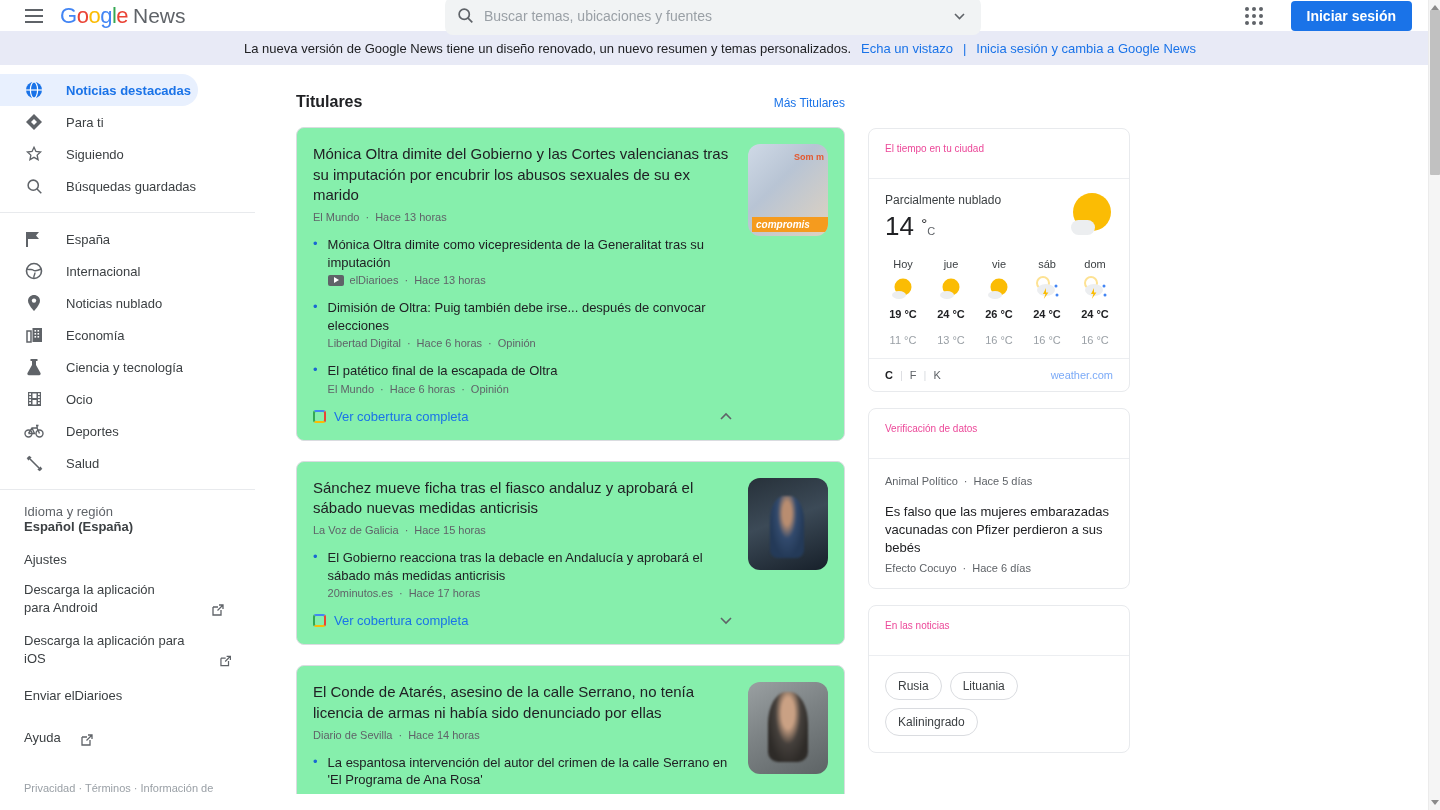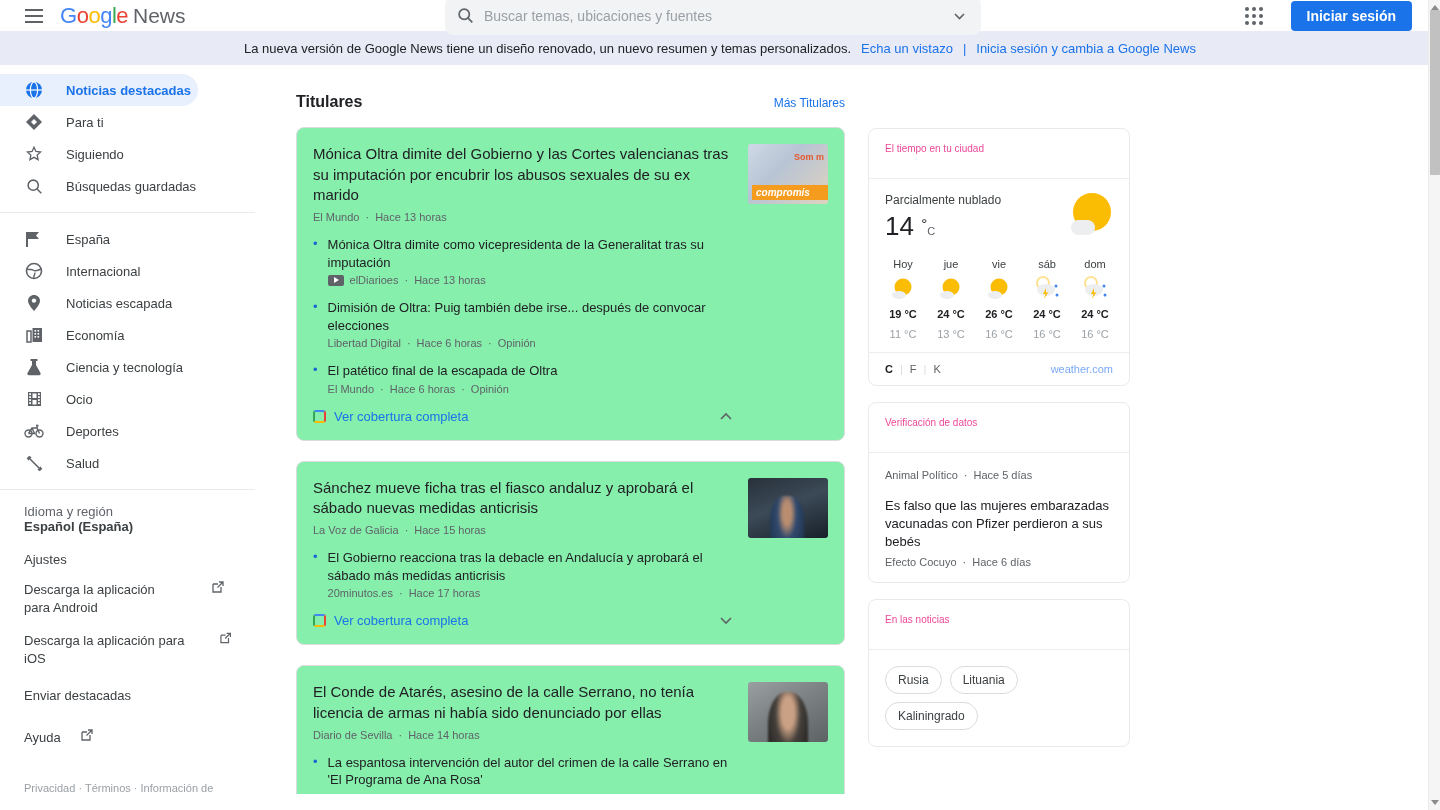--- a/index.html
+++ b/index.html
@@ -34,21 +34,21 @@
   
   .page { display:flex; height:729px; overflow:hidden; }
   .sidebar { width:255px; flex:0 0 255px; padding-top:9px; font-size:13px; }
   .side-item { height:32px; display:flex; align-items:center; gap:22px; padding-left:24px; cursor:pointer; color:#3c4043; }
   .side-item .ic { width:20px; display:flex; justify-content:center; }
   .side-item.active { background:#e8f0fe; border-radius:0 16px 16px 0; width:198px; color:#1a73e8; font-weight:bold; }
   .side-div { border-top:1px solid #e8eaed; margin:10px 0 10px 0; }
   .side-text { padding:6px 24px; color:#3c4043; cursor:pointer; }
   .side-label { padding:4px 24px 0 24px; color:#5f6368; }
   .side-value { padding:0 24px 4px 24px; font-weight:bold; color:#3c4043; }
-  .side-link { padding:8px 24px; color:#3c4043; cursor:pointer; display:flex; align-items:flex-start; gap:20px; line-height:1.35; }
+  .side-link { padding:8px 24px; color:#3c4043; cursor:pointer; display:flex; align-items:flex-end; gap:20px; line-height:1.35; }
   .side-link .txt { max-width:150px; }
   .side-footer { padding:26px 24px 0 24px; color:#9aa0a6; font-size:11px; line-height:1.5; }
   
   .content { flex:1; padding:28px 0 0 41px; overflow:hidden; }
   .main-col { width:549px; float:left; }
   .sec-head { display:flex; align-items:baseline; justify-content:space-between; margin-bottom:16px; }
   .sec-head h1 { font-size:16px; font-weight:bold; color:#202124; }
   .sec-head a { font-size:12px; color:#1a73e8; text-decoration:none; cursor:pointer; }
   .card { background:#86efac; border:1px solid #dadce0; border-radius:8px; padding:16px; margin-bottom:20px; }
   .card-flex { display:flex; gap:16px; }
@@ -59,21 +59,21 @@
   .sub-item .bullet { color:#1967d2; font-size:13px; line-height:1.3; }
   .sub-body { flex:1; }
   .sub-title { font-size:13px; line-height:1.35; color:#202124; cursor:pointer; }
   .sub-meta { font-size:11px; color:#5f6368; margin-top:3px; display:flex; gap:6px; align-items:center; }
   .vid-ic { width:16px; height:11px; background:#5f6368; border-radius:2px; position:relative; display:inline-block; }
   .vid-ic:before { content:""; position:absolute; left:6px; top:2.5px; border-left:5px solid #fff; border-top:3px solid transparent; border-bottom:3px solid transparent; }
   .coverage { margin-top:14px; display:flex; align-items:center; }
   .coverage .link { display:flex; align-items:center; gap:8px; color:#1a73e8; font-size:13px; cursor:pointer; }
   .fc-ic { width:13px; height:13px; border-radius:3px; border-top:2.5px solid #4285f4; border-right:2.5px solid #ea4335; border-bottom:2.5px solid #fbbc05; border-left:2.5px solid #34a853; }
   .coverage .chev { margin-left:auto; cursor:pointer; display:flex; }
-  .thumb { width:80px; height:60px; flex:0 0 80px; border-radius:3px; cursor:pointer; position:relative; overflow:hidden; }
+  .thumb { width:80px; height:92px; flex:0 0 80px; border-radius:12px; cursor:pointer; position:relative; overflow:hidden; }
   .thumb1 { background:linear-gradient(135deg,#cfd9e6 0%,#b8c4d4 40%,#dfd2c0 100%); }
   .thumb1 .som { position:absolute; top:8px; right:4px; color:#e4572e; font-size:9px; font-weight:bold; }
   .thumb1 .comp { position:absolute; bottom:4px; left:4px; right:0; background:#f59b1e; color:#fff; font-size:10px; font-style:italic; font-weight:bold; padding:2px 4px; }
   .thumb2 { background:linear-gradient(160deg,#27313a 0%,#3c4a57 45%,#17202a 100%); }
   .thumb2:after { content:""; position:absolute; left:22px; top:18px; width:34px; height:62px; background:radial-gradient(ellipse at 50% 28%,#b98d70 0 18%,#324a6d 40%,#243a58 70%); border-radius:40% 40% 8px 8px; filter:blur(1px); }
   .thumb3 { background:linear-gradient(150deg,#9aa0a2 0%,#7c8284 45%,#5d6365 100%); }
   .thumb3:after { content:""; position:absolute; left:20px; top:10px; width:40px; height:70px; background:radial-gradient(ellipse at 50% 30%,#caa184 0 22%,#45403c 45%,#2e2b28 75%); border-radius:45% 45% 10px 10px; filter:blur(1px); }
   
   .right-col { width:262px; float:left; margin-left:23px; padding-top:35px; }
   .panel { background:#fff; border:1px solid #e8eaed; border-radius:8px; margin-bottom:16px; }
@@ -84,21 +84,21 @@
   .wx-temp .deg { font-size:15px; vertical-align:6px; }
   .wx-temp .scale { font-size:11px; color:#5f6368; }
   .wx-big { margin-left:auto; position:relative; width:44px; height:44px; }
   .wx-big .sun { width:38px; height:38px; border-radius:50%; background:#fbbc04; position:absolute; right:2px; top:0; }
   .wx-big .cloud { width:24px; height:15px; border-radius:10px; background:#eceef0; position:absolute; left:2px; bottom:2px; }
   .wx-row { display:flex; padding:10px 10px 12px 10px; }
   .wx-col { flex:1; text-align:center; }
   .wx-day { font-size:11px; color:#3c4043; margin-bottom:4px; }
   .wx-ic { height:30px; display:flex; justify-content:center; align-items:center; }
   .wx-hi { font-size:11px; font-weight:bold; color:#202124; margin-top:4px; }
-  .wx-lo { font-size:11px; color:#9aa0a6; margin-top:8px; }
+  .wx-lo { font-size:11px; color:#9aa0a6; margin-top:14px; }
   .wx-foot { border-top:1px solid #eceef1; display:flex; padding:10px 16px; font-size:11px; align-items:center; }
   .wx-units { display:flex; gap:7px; align-items:center; }
   .wx-units .u { color:#5f6368; cursor:pointer; }
   .wx-units .u.sel { color:#202124; font-weight:bold; }
   .wx-units .usep { color:#dadce0; }
   .wx-provider { margin-left:auto; color:#7baaf7; text-decoration:none; cursor:pointer; }
   .fc-item { padding:12px 16px 4px 16px; }
   .fc-title { font-size:13px; line-height:1.4; color:#202124; cursor:pointer; }
   .fc-meta { font-size:11px; color:#5f6368; margin-top:4px; display:flex; gap:6px; }
   .panel .pad-b { padding-bottom:14px; }
@@ -226,21 +226,21 @@
         </span>
       <span>Internacional</span>
     </div>
     <div class="side-item">
       <span class="ic">
           <svg width="14" height="18" viewBox="0 0 14 18">
             <path d="M7 1C3.7 1 1 3.6 1 6.8 1 11 7 17 7 17s6-6 6-10.2C13 3.6 10.3 1 7 1z" fill="#5f6368"></path>
             <circle cx="7" cy="6.6" r="2.2" fill="#fff"></circle>
           </svg>
         </span>
-      <span>Noticias escapada</span>
+      <span>Noticias nublado</span>
     </div>
     <div class="side-item">
       <span class="ic">
           <svg width="17" height="16" viewBox="0 0 17 16">
             <rect x="1" y="4" width="4" height="11" fill="none" stroke="#5f6368" stroke-width="1.5"></rect>
             <rect x="6.5" y="1" width="9.5" height="14" fill="#5f6368"></rect>
             <g fill="#fff">
               <rect x="8.5" y="3" width="1.6" height="1.6"></rect>
               <rect x="11.5" y="3" width="1.6" height="1.6"></rect>
               <rect x="8.5" y="6" width="1.6" height="1.6"></rect>
@@ -318,21 +318,21 @@
         </svg>
     </div>
     <div class="side-link">
       <span style="max-width:190px">Descarga la aplicación para iOS</span>
       <svg width="12" height="12" viewBox="0 0 12 12">
           <path d="M1 3h5M1 3v8h8V6" fill="none" stroke="#5f6368" stroke-width="1.3"></path>
           <path d="M7 1h4v4M11 1L5.5 6.5" fill="none" stroke="#5f6368" stroke-width="1.3"></path>
         </svg>
     </div>
     <div class="side-link" style="margin-top:4px">
-      <span>Enviar destacadas</span>
+      <span>Enviar elDiarioes</span>
     </div>
     <div class="side-link" style="margin-top:8px">
       <span>Ayuda</span>
       <svg width="12" height="12" viewBox="0 0 12 12">
           <path d="M1 3h5M1 3v8h8V6" fill="none" stroke="#5f6368" stroke-width="1.3"></path>
           <path d="M7 1h4v4M11 1L5.5 6.5" fill="none" stroke="#5f6368" stroke-width="1.3"></path>
         </svg>
     </div>
     <div class="side-footer">Privacidad · Términos · Información de Google</div>
   </aside>

